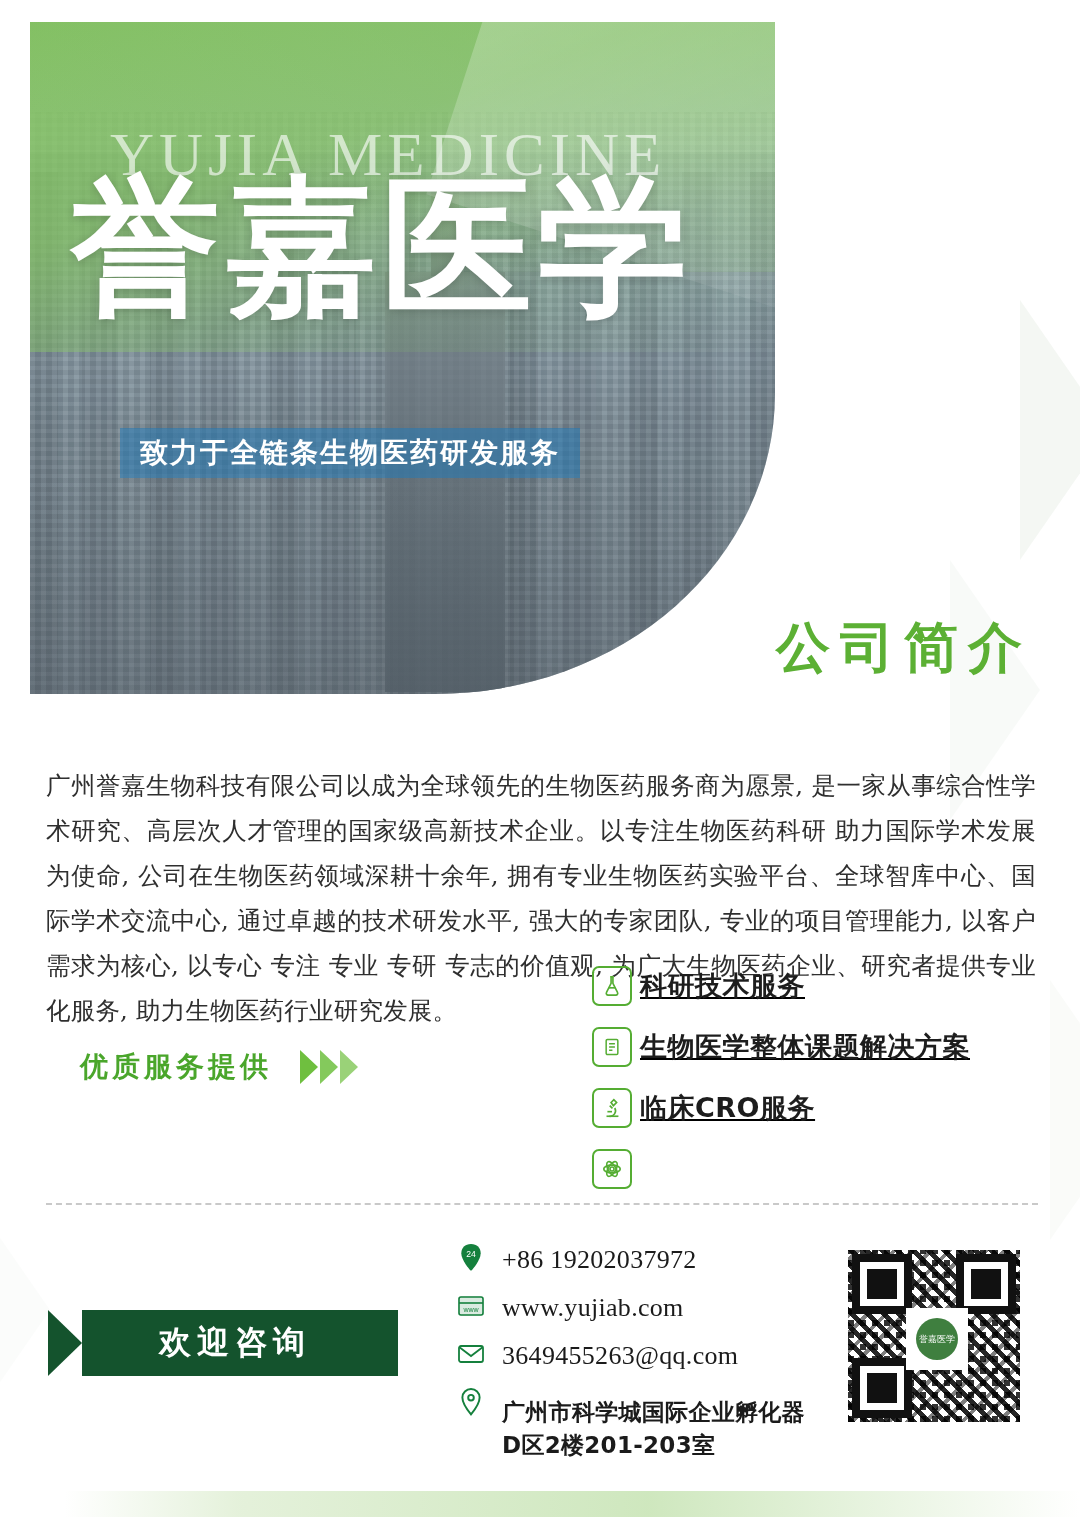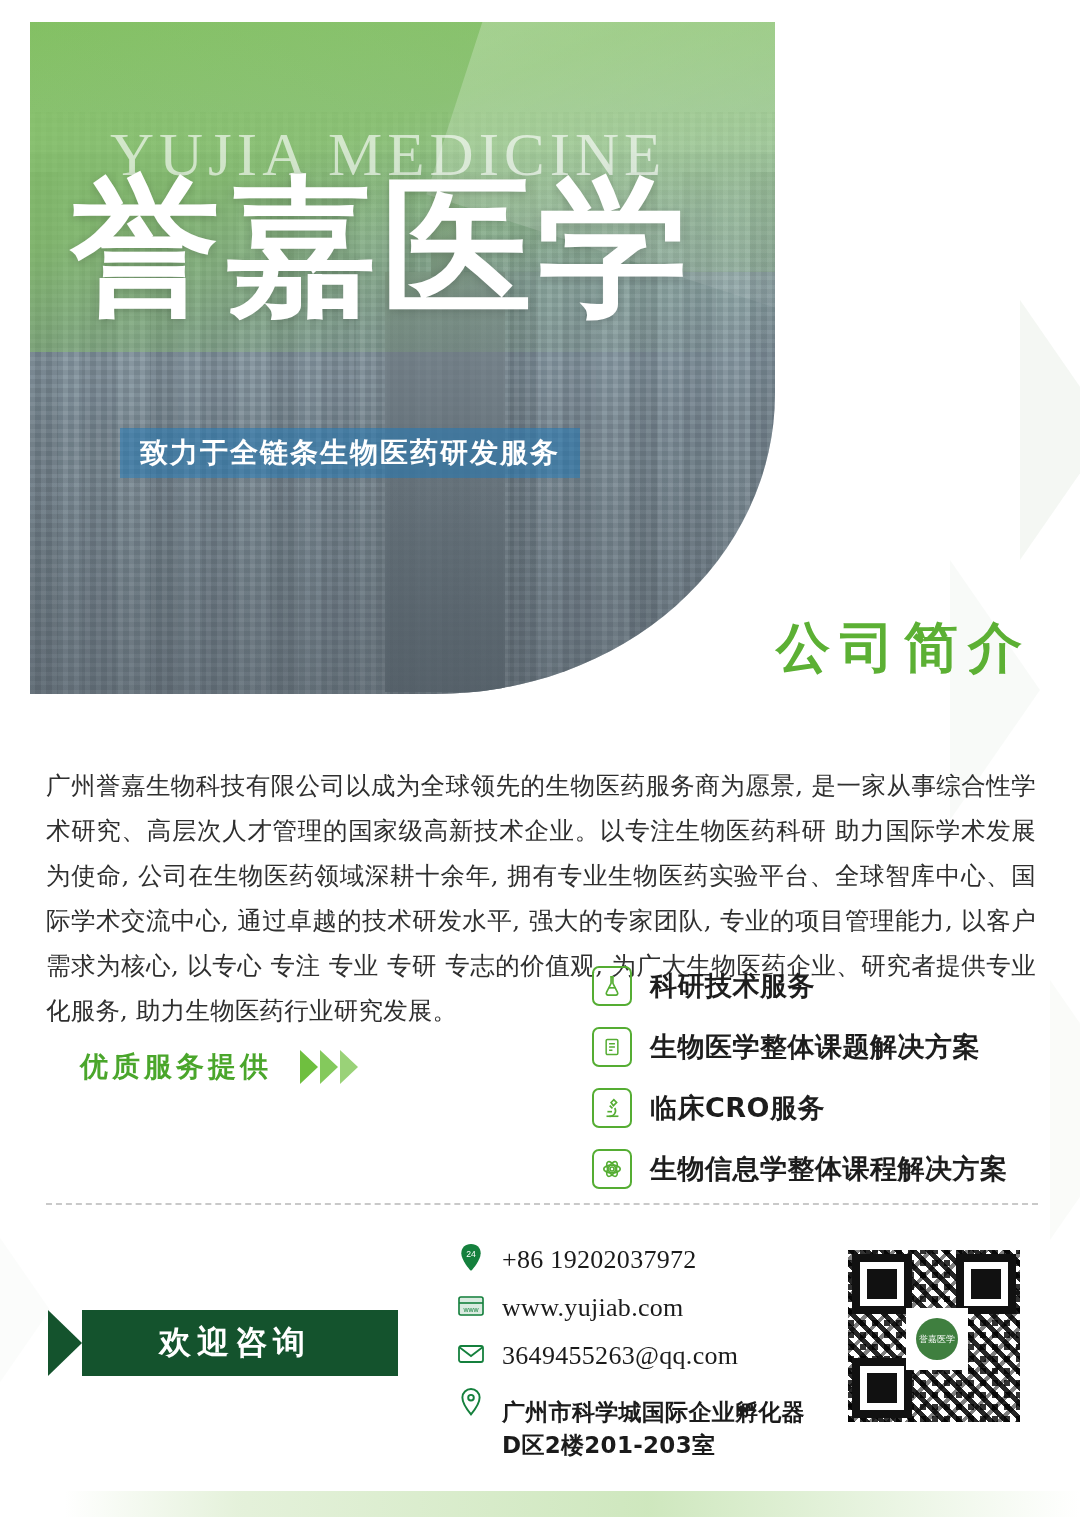--- a/index.html
+++ b/index.html
@@ -207,23 +207,24 @@
 
   
   #service-list {
     position: absolute;
     left: 592px; top: 958px;
     width: 450px;
   }
   .svc {
     display: flex;
     align-items: center;
-    gap: 18px;
+    gap: 8px;
     height: 56px;
     margin-bottom: 5px;
+    text-decoration: underline;
   }
   .svc .ico {
     width: 36px; height: 36px;
     border: 2.5px solid #55ad33;
     border-radius: 7px;
     display: flex; align-items: center; justify-content: center;
     flex: 0 0 auto;
     color: #55ad33;
   }
   .svc .lbl {
@@ -440,21 +441,20 @@
 
     <div class="svc">
       <div class="ico">
         <svg width="22" height="22" viewBox="0 0 24 24" fill="none" stroke="currentColor" stroke-width="1.8">
           <circle cx="12" cy="12" r="2.2"></circle>
           <ellipse cx="12" cy="12" rx="9" ry="4.2"></ellipse>
           <ellipse cx="12" cy="12" rx="9" ry="4.2" transform="rotate(60 12 12)"></ellipse>
           <ellipse cx="12" cy="12" rx="9" ry="4.2" transform="rotate(120 12 12)"></ellipse>
         </svg>
       </div>
-      <div class="lbl">生物信息学整体课程解决方案</div>
     </div>
   </div>
 
   <div id="divider"></div>
 
   <div id="contact">
 
     <div class="cline">
       <div class="cico">
         <svg width="26" height="28" viewBox="0 0 24 26" fill="currentColor">

